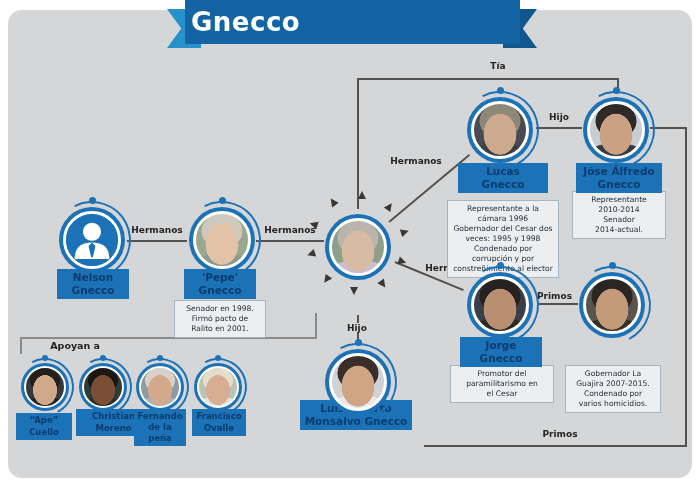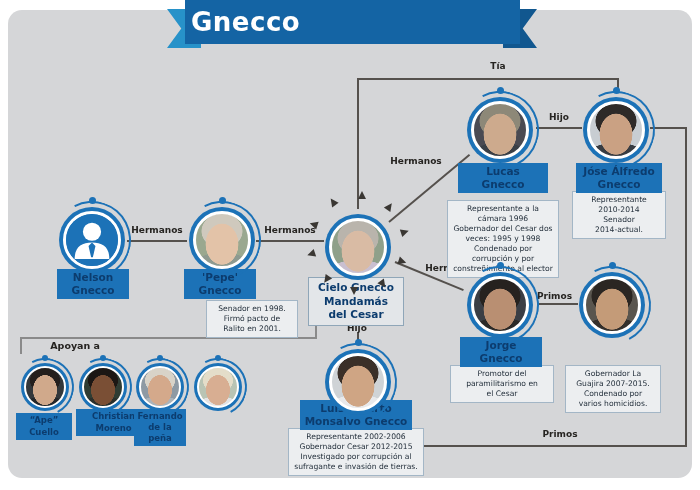--- a/index.html
+++ b/index.html
@@ -186,57 +186,52 @@
     <div class="swoosh"></div>
       <div class="dot"></div>
     <div class="ring"></div>
       <div class="photo" style="background: radial-gradient(32% 40% at 50% 58%, rgb(216, 174, 146) 97%, transparent 100%), radial-gradient(40% 34% at 50% 33%, rgb(228, 221, 201) 97%, transparent 100%), radial-gradient(62% 32% at 50% 106%, rgb(226, 228, 230) 97%, transparent 100%), linear-gradient(rgb(185, 196, 180), rgb(185, 196, 180));"></div>
   </div>
 
   <div class="name-box" style="left:57px; top:269px; width:72px; height:30px;">Nelson
 Gnecco</div>
   <div class="name-box" style="left:184px; top:269px; width:72px; height:30px;">'Pepe'
 Gnecco</div>
-  <div class="title-box" style="left:308px; top:277px; width:96px;">Cielo Gnecco
-Mandamás
-del Cesar</div>
   <div class="name-box" style="left:458px; top:163px; width:90px; height:30px;text-align:center;">Lucas
 Gnecco</div>
   <div class="name-box" style="left:576px; top:163px; width:86px; height:30px;">Jóse Álfredo
 Gnecco</div>
   <div class="name-box" style="left:460px; top:337px; width:82px; height:30px;">Jorge
 Gnecco</div>
   <div class="name-box" style="left:300px; top:400px; width:112px; height:30px;">Luis Alberto
 Monsalvo Gnecco</div>
   <div class="name-box sm" style="left:16px; top:413px; width:56px; height:27px;">“Ape”
 Cuello</div>
   <div class="name-box sm" style="left:76px; top:409px; width:75px; height:27px;">Christian
 Moreno</div>
   <div class="name-box sm" style="left:134px; top:409px; width:52px; height:37px;">Fernando
 de la
 peña</div>
-
-  <div class="desc-box" style="left:174px; top:300px; width:92px;margin-left:32px;">Senador en 1998.
+  <div class="name-box sm" style="left:192px; top:409px; width:54px; height:27px;">Francisco
+Ovalle</div>
+
+  <div class="desc-box" style="left:174px; top:300px; width:92px;">Senador en 1998.
 Firmó pacto de
 Ralito en 2001.</div>
   <div class="desc-box" style="left:447px; top:200px; width:112px;">Representante a la
 cámara 1996
 Gobernador del Cesar dos
 veces: 1995 y 1998
 Condenado por
 corrupción y por
 constreñimiento al elector</div>
   <div class="desc-box" style="left:572px; top:191px; width:94px;">Representante
 2010-2014
 Senador
 2014-actual.</div>
   <div class="desc-box" style="left:450px; top:365px; width:104px;">Promotor del
 paramilitarismo en
 el Cesar</div>
   <div class="desc-box" style="left:565px; top:365px; width:96px;">Gobernador La
 Guajira 2007-2015.
 Condenado por
 varios homicidios.</div>
-  <div class="desc-box" style="left:288px; top:428px; width:136px;">Representante 2002-2006
-Gobernador Cesar 2012-2015
-Investigado por corrupción al
-sufragante e invasión de tierras.</div>
 </div>
 
 </body></html>

